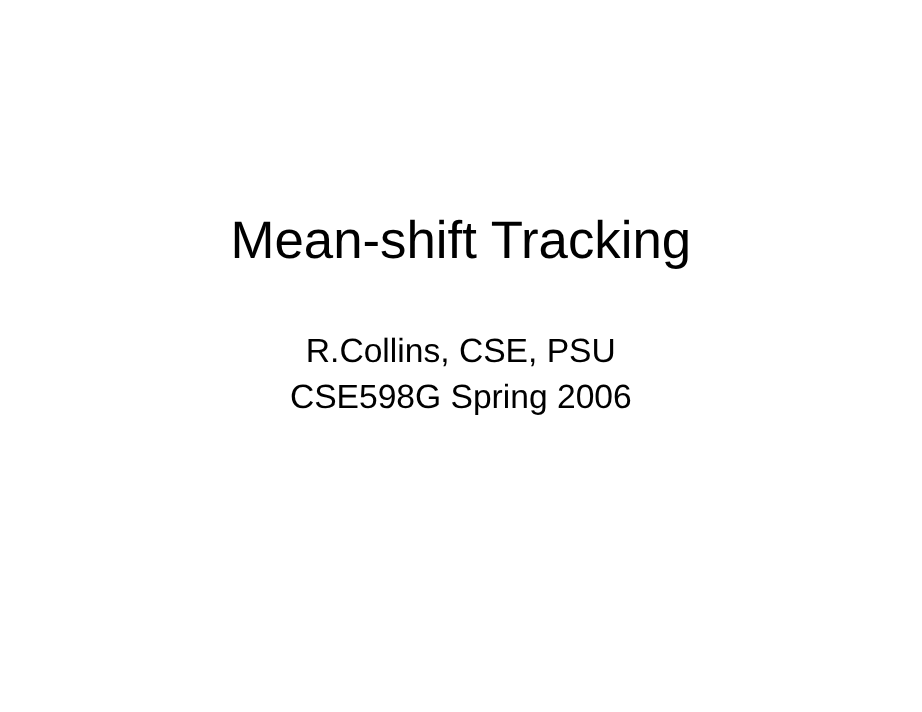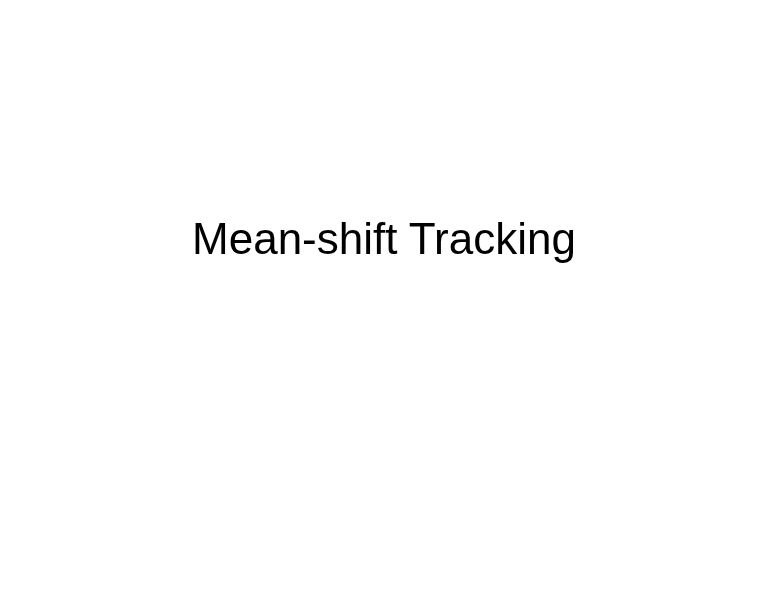--- a/index.html
+++ b/index.html
@@ -38,13 +38,17 @@
     }
     .subtitle-line {
       display: block;
     }
   </style>
 </head>
 <body>
 
 <div class="slide">
   <h1 class="title">Mean-shift Tracking</h1>
+  <div class="subtitle">
+    <span class="subtitle-line">R.Collins, CSE, PSU</span>
+    <span class="subtitle-line">CSE598G Spring 2006</span>
+  </div>
 </div>
 
 </body></html>

